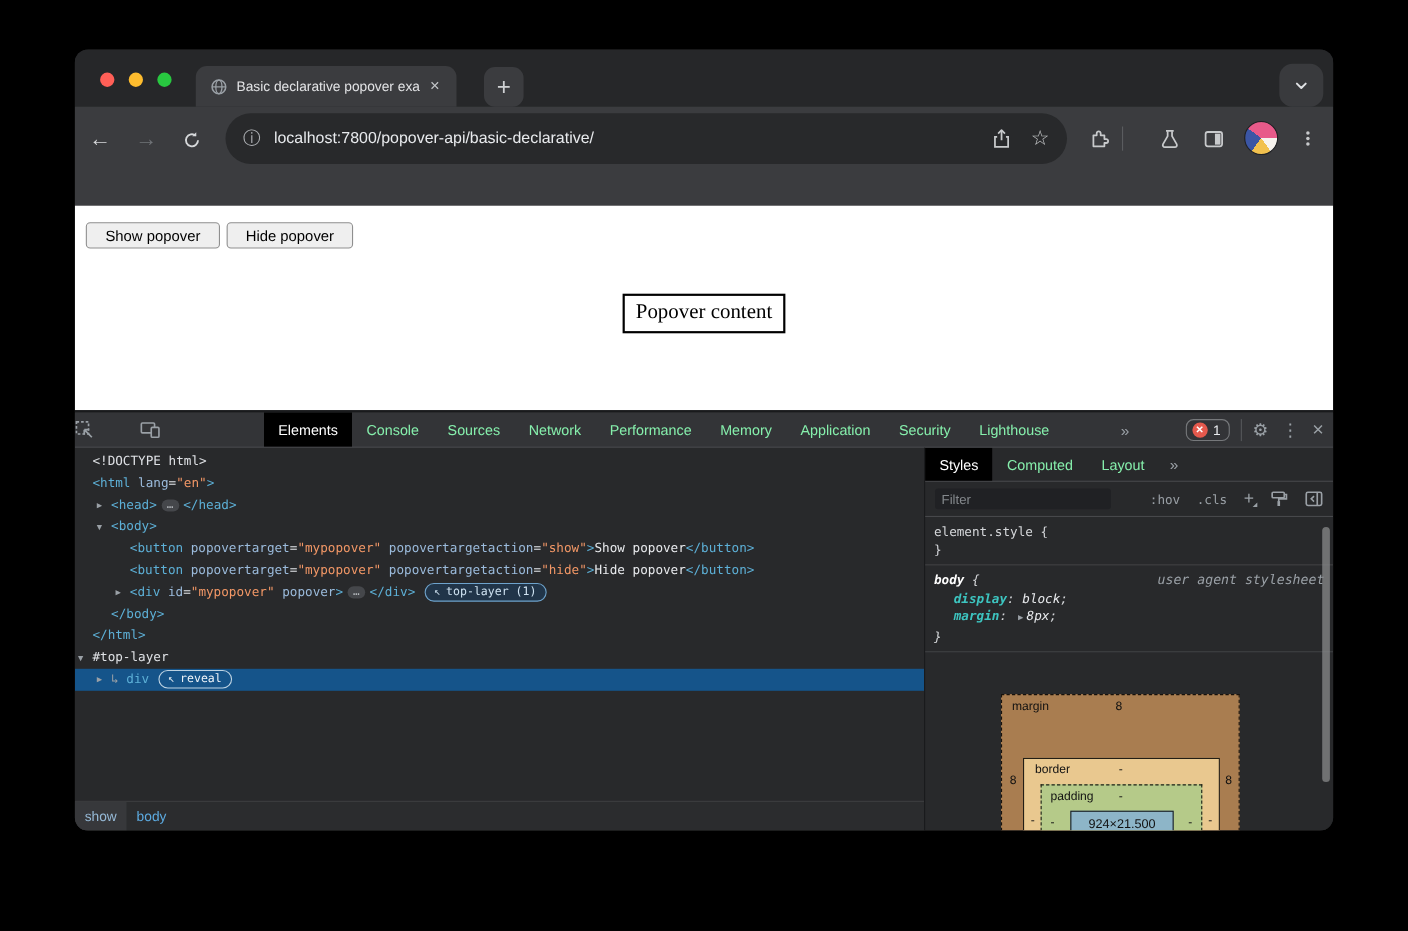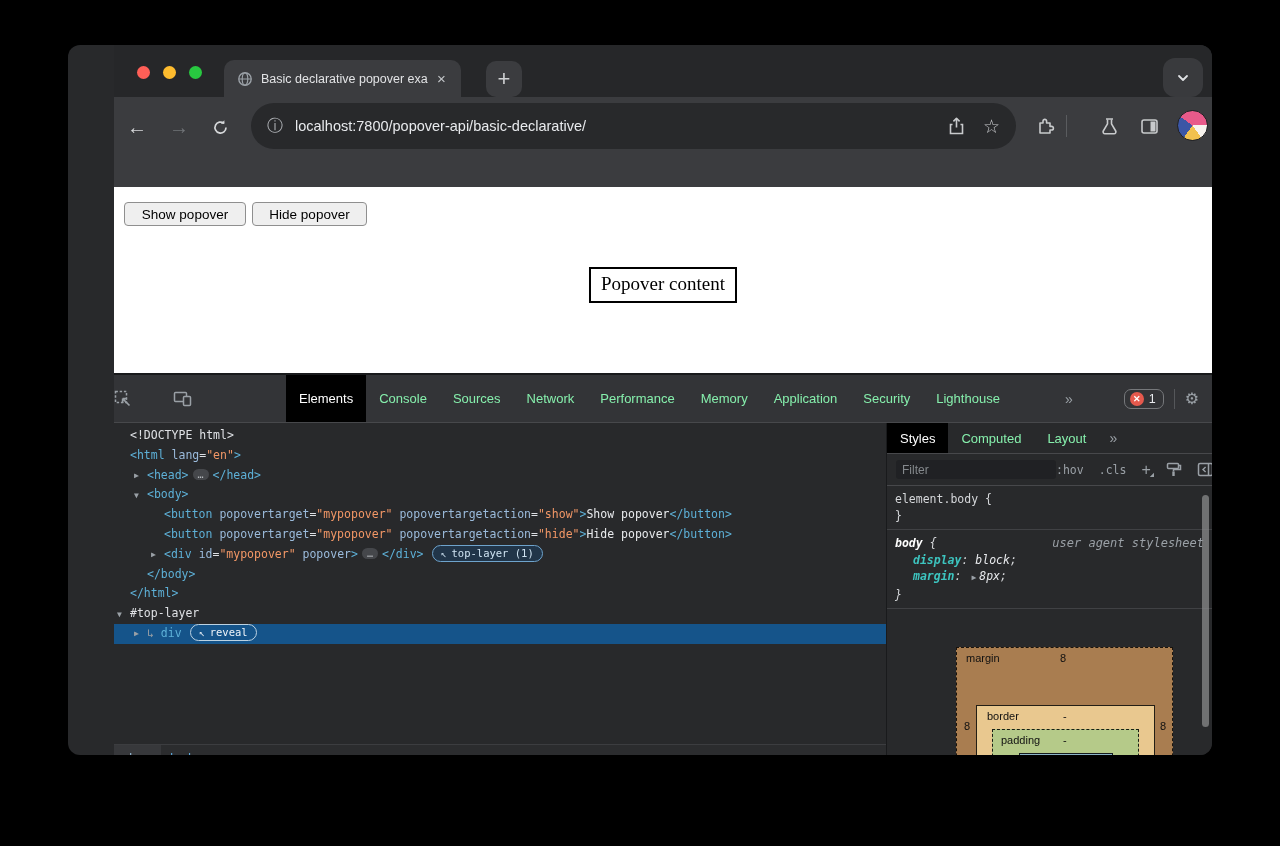--- a/index.html
+++ b/index.html
@@ -3,21 +3,21 @@
 <meta charset="utf-8">
 <style>
   * { margin:0; padding:0; box-sizing:border-box; }
   html,body { width:1280px; height:846px; background:#000; overflow:hidden;
     font-family:"Liberation Sans", sans-serif; }
   .stage { position:relative; width:1280px; height:846px; background:#000; }
 
   
   .window { position:absolute; left:68px; top:45px; width:1144px; height:710px;
     border-radius:12px; overflow:hidden; background:#28292b;
-    box-shadow:0 18px 60px rgba(0,0,0,.75);padding-left:46px; }
+    box-shadow:0 18px 60px rgba(0,0,0,.75); }
 
   
   .tabstrip { position:relative; height:52px; background:#262729; }
   .lights { position:absolute; left:23px; top:21px; display:flex; gap:13px; }
   .light { width:13px; height:13px; border-radius:50%; }
   .light.r { background:#ff5f57; } .light.y { background:#febc2e; } .light.g { background:#28c840; }
   .tab { position:absolute; left:110px; top:15px; width:237px; height:37px;
     background:#3b3c3f; border-radius:10px 10px 0 0; display:flex; align-items:center;
     padding:0 10px 0 13px; }
   .tab-title { color:#e2e3e5; font-size:12.5px; white-space:nowrap; overflow:hidden;
@@ -50,21 +50,21 @@
   .page { position:relative; height:186px; background:#ffffff; }
   .page-btn { position:absolute; top:15px; height:24px; background:#efefef;
     border:1px solid #8f8f8f; border-radius:4px; font-size:13.5px; color:#000;
     font-family:"Liberation Sans", sans-serif; padding:0 9px; }
   .popover-box { position:absolute; left:50%; top:80px; transform:translateX(-50%);
     border:2px solid #000; padding:4px 10px 6px; font-family:"Liberation Serif", serif;
     font-size:19px; color:#000; white-space:nowrap; background:#fff; }
 
   
   .devtools { position:relative; height:382px; background:#28292b; border-top:2px solid #191a1c; }
-  .dt-toolbar { height:48px; background:#333437; border-bottom:1px solid #47484b;
+  .dt-toolbar { height:32px; background:#333437; border-bottom:1px solid #47484b;
     display:flex; align-items:stretch;gap:42px; }
   .dt-iconbtn { width:30px; display:flex; align-items:center; justify-content:center; }
   .dt-sep { width:1px; background:#55575a; margin:7px 5px; }
   .dt-tab { display:flex; align-items:center; padding:0 13px; color:#86efac; font-size:13px;
     white-space:nowrap; }
   .dt-tab.sel { background:#000; color:#fff; }
   .dt-more { display:flex; align-items:center; padding:0 10px; color:#9aa0a6; font-size:14px;
     letter-spacing:-1px; }
   .dt-right { margin-left:auto; display:flex; align-items:center; padding-right:8px; }
   .err-badge { display:flex; align-items:center; gap:5px; border:1px solid #76787b; border-radius:7px;
@@ -315,21 +315,21 @@
                 <svg width="17" height="15" viewBox="0 0 17 15">
                     <rect x="1.5" y="1.5" width="14" height="12" rx="1.5" fill="none" stroke="#9aa0a6" stroke-width="1.5"></rect>
                     <line x1="11.5" y1="1.5" x2="11.5" y2="13.5" stroke="#9aa0a6" stroke-width="1.5"></line>
                     <path d="M8.6 5l-2.6 2.5 2.6 2.5" fill="none" stroke="#9aa0a6" stroke-width="1.4"></path>
                   </svg>
               </span>
             </div>
           </div>
 
           <div class="css-sec">
-            <div><span class="css-sel">element.body</span>
+            <div><span class="css-sel">element.style</span>
               <span class="css-brace">{</span></div>
             <div><span class="css-brace">}</span></div>
           </div>
 
           <div class="css-sec ua">
             <div><span class="ua-origin">user agent stylesheet</span>
               <span class="css-sel">body</span>
               <span class="css-brace"> </span><span class="css-brace">{</span></div>
             <div id="css-props">
                 <div class="css-prop"><span class="pname">display</span><span class="css-punc">: </span><span class="pval">block</span><span class="css-punc">;</span></div>

